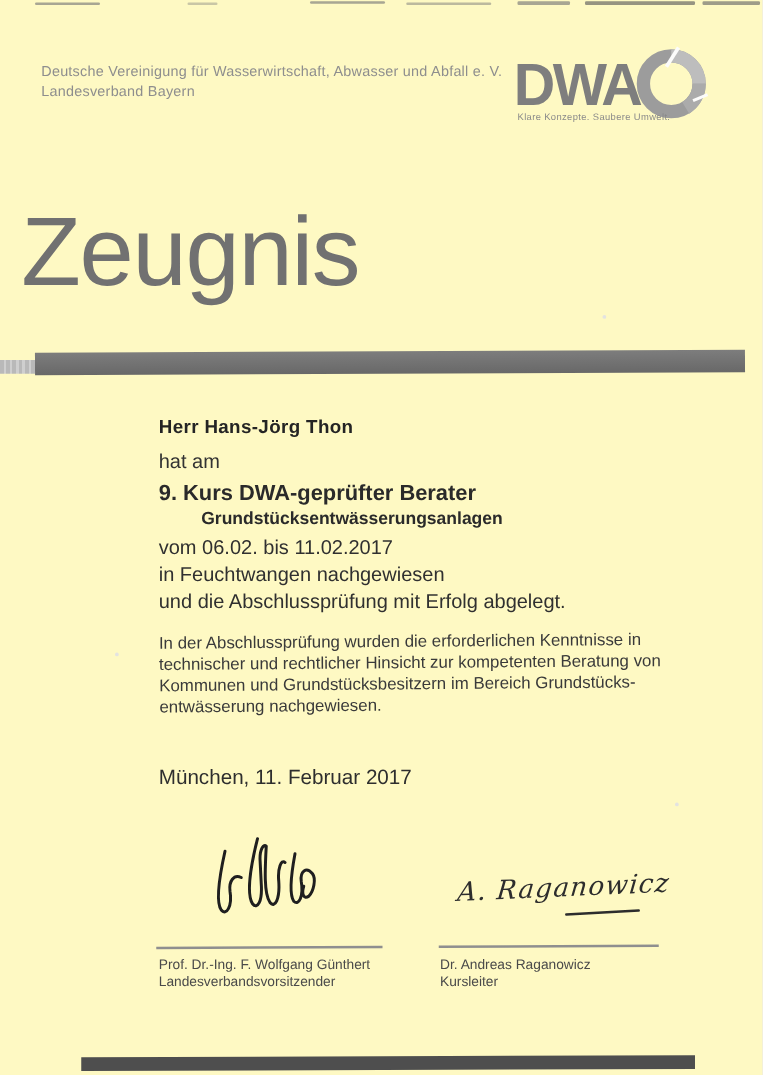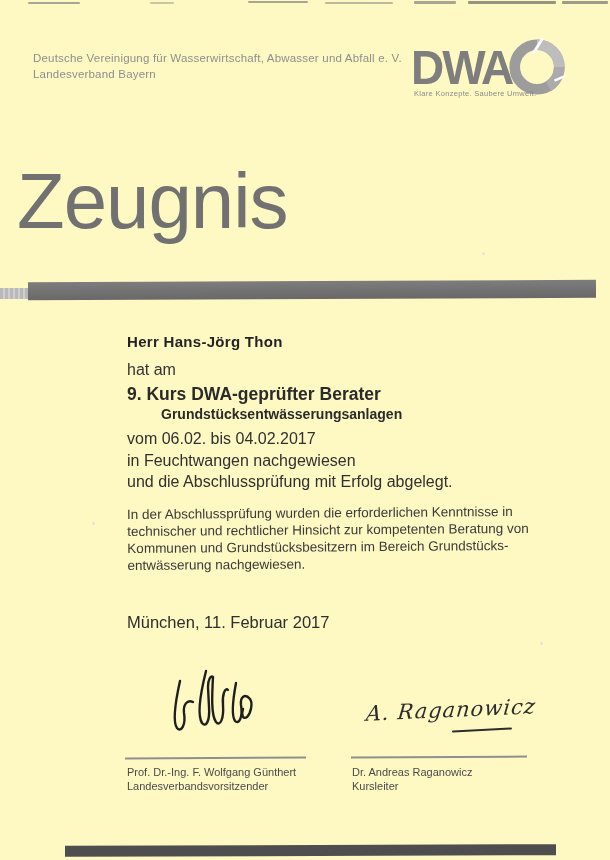--- a/index.html
+++ b/index.html
@@ -85,21 +85,21 @@
   <div class="abs tagline">Klare Konzepte. Saubere Umwelt.</div>
 
   <div class="abs title">Zeugnis</div>
   <div class="abs bar-frag"></div>
   <div class="abs bar-main"></div>
 
   <div class="abs recipient">Herr Hans-Jörg Thon</div>
   <div class="abs hatam">hat am</div>
   <div class="abs course1">9. Kurs DWA-geprüfter Berater</div>
   <div class="abs course2">Grundstücksentwässerungsanlagen</div>
-  <div class="abs bline1">vom 06.02. bis 04.02.2017</div>
+  <div class="abs bline1">vom 06.02. bis 11.02.2017</div>
   <div class="abs bline2">in Feuchtwangen nachgewiesen</div>
   <div class="abs bline3">und die Abschlussprüfung mit Erfolg abgelegt.</div>
 
   <div class="abs para">
     <div>In der Abschlussprüfung wurden die erforderlichen Kenntnisse in</div>
     <div>technischer und rechtlicher Hinsicht zur kompetenten Beratung von</div>
     <div>Kommunen und Grundstücksbesitzern im Bereich Grundstücks-</div>
     <div>entwässerung nachgewiesen.</div>
   </div>
 

